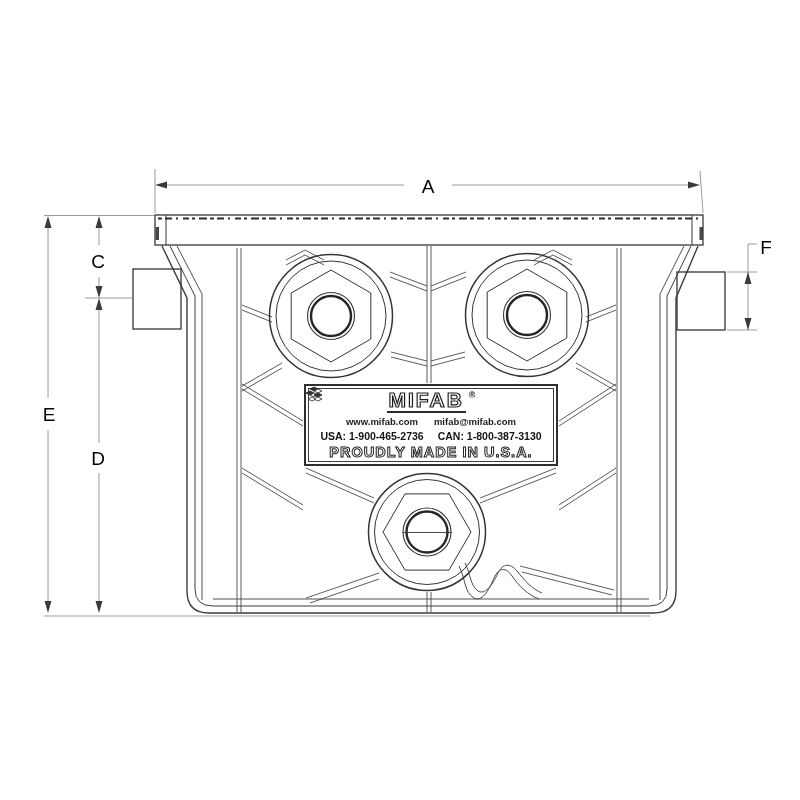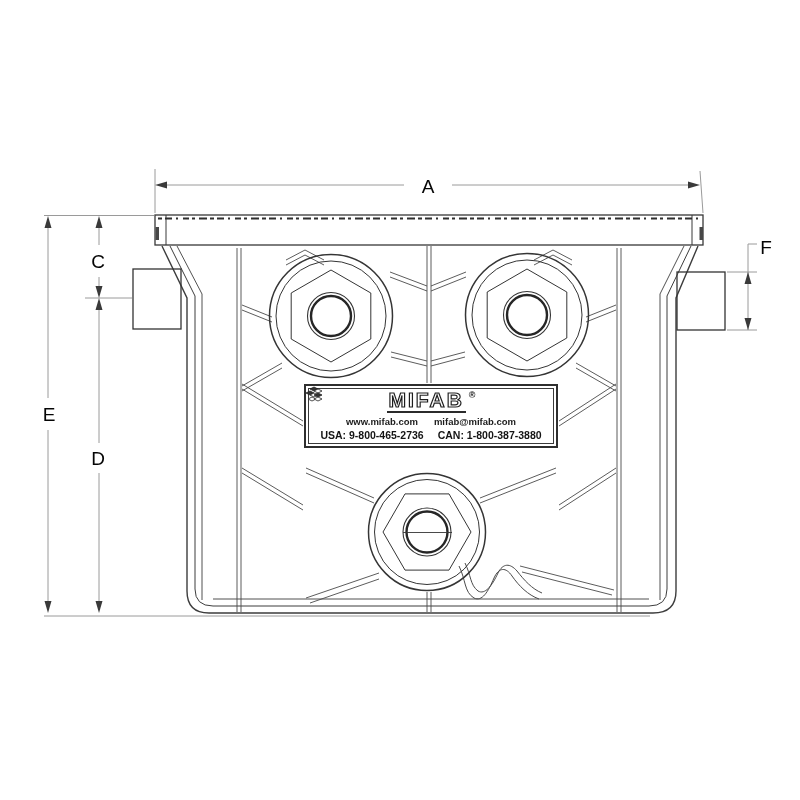--- a/index.html
+++ b/index.html
@@ -9,21 +9,21 @@
   }
   .stage svg{position:absolute;left:0;top:0;}
   
   .dim-label{
     position:absolute;transform:translate(-50%,-50%);
     font-size:19px;color:#050505;line-height:1;background:#fff;padding:0 2px;
     user-select:none;
   }
   
   .plate{
-    position:absolute;left:304px;top:384px;width:254px;height:64px;
+    position:absolute;left:304px;top:384px;width:254px;height:82px;
     border:2px solid #2f2f2f;background:#fff;box-sizing:border-box;padding:2px;
   }
   .plate-inner{
     border:1px solid #3a3a3a;width:100%;height:100%;box-sizing:border-box;
     display:flex;flex-direction:column;align-items:center;justify-content:space-between;
     padding:2px 0 1px 0;
   }
   .logo-row{display:flex;align-items:flex-end;gap:3px;height:22px;}
   .outline-text{color:#2b2b2b;font-weight:bold;}
   @supports (-webkit-text-stroke: 1px #000){
@@ -219,19 +219,20 @@
           </g>
         </svg>
         <span class="outline-text brand-text">MIFAB</span>
         <span class="reg-mark">®</span>
       </div>
       <div class="contact-row">
         <span>www.mifab.com</span>
         <span>mifab@mifab.com</span>
       </div>
       <div class="phone-row">
-        <span>USA: 9-800-465-2736</span>
-        <span>CAN: 1-800-387-3880</span>
+        <span>USA: 1-900-465-2736</span>
+        <span>CAN: 1-800-387-3130</span>
       </div>
+      <div class="made-row outline-text">PROUDLY MADE IN U.S.A.</div>
     </div>
   </div>
 
 </div>
 
 </body></html>

